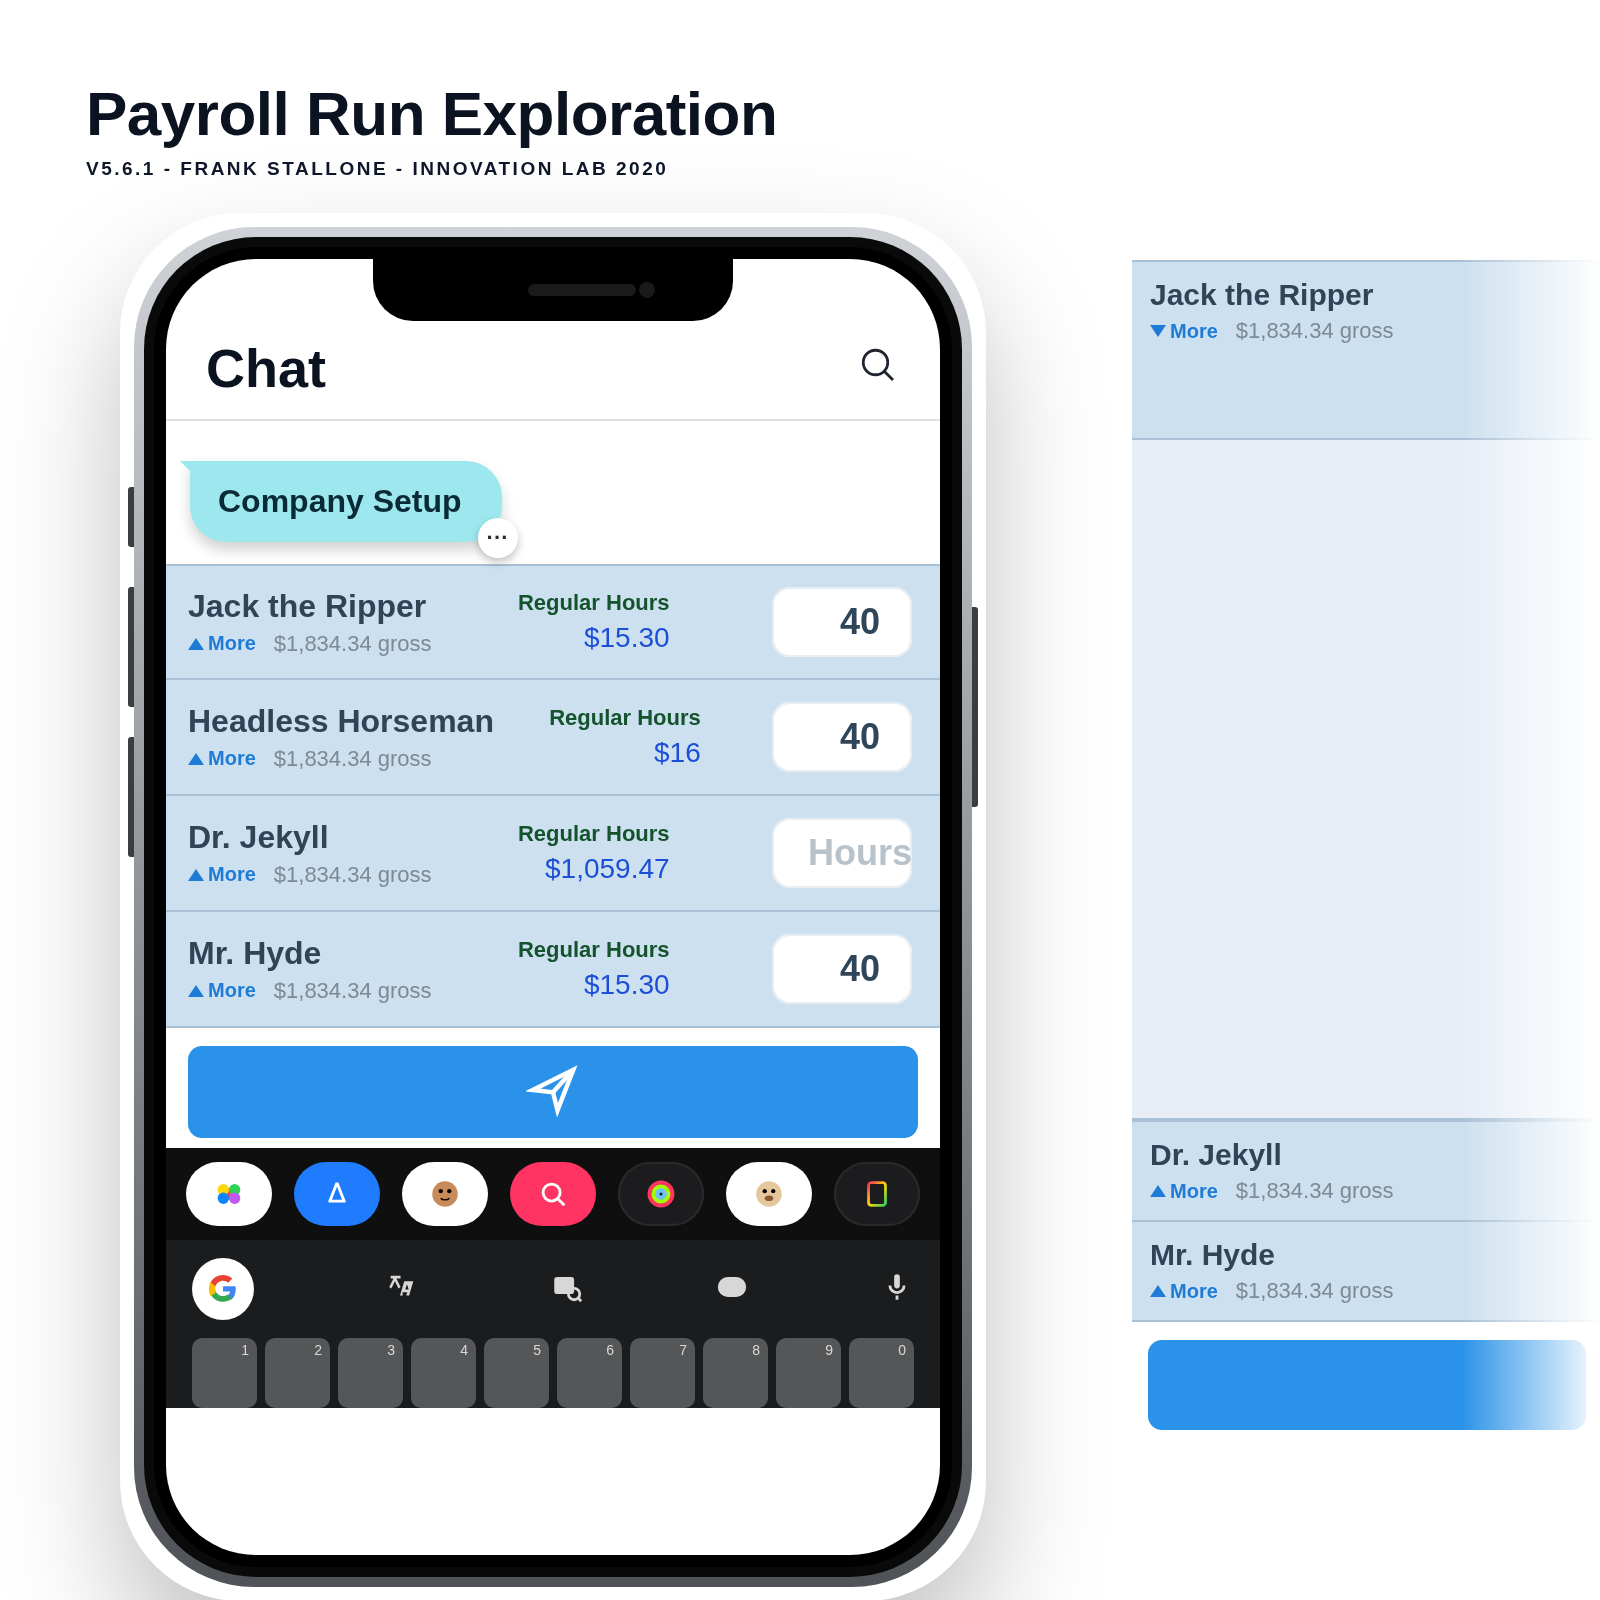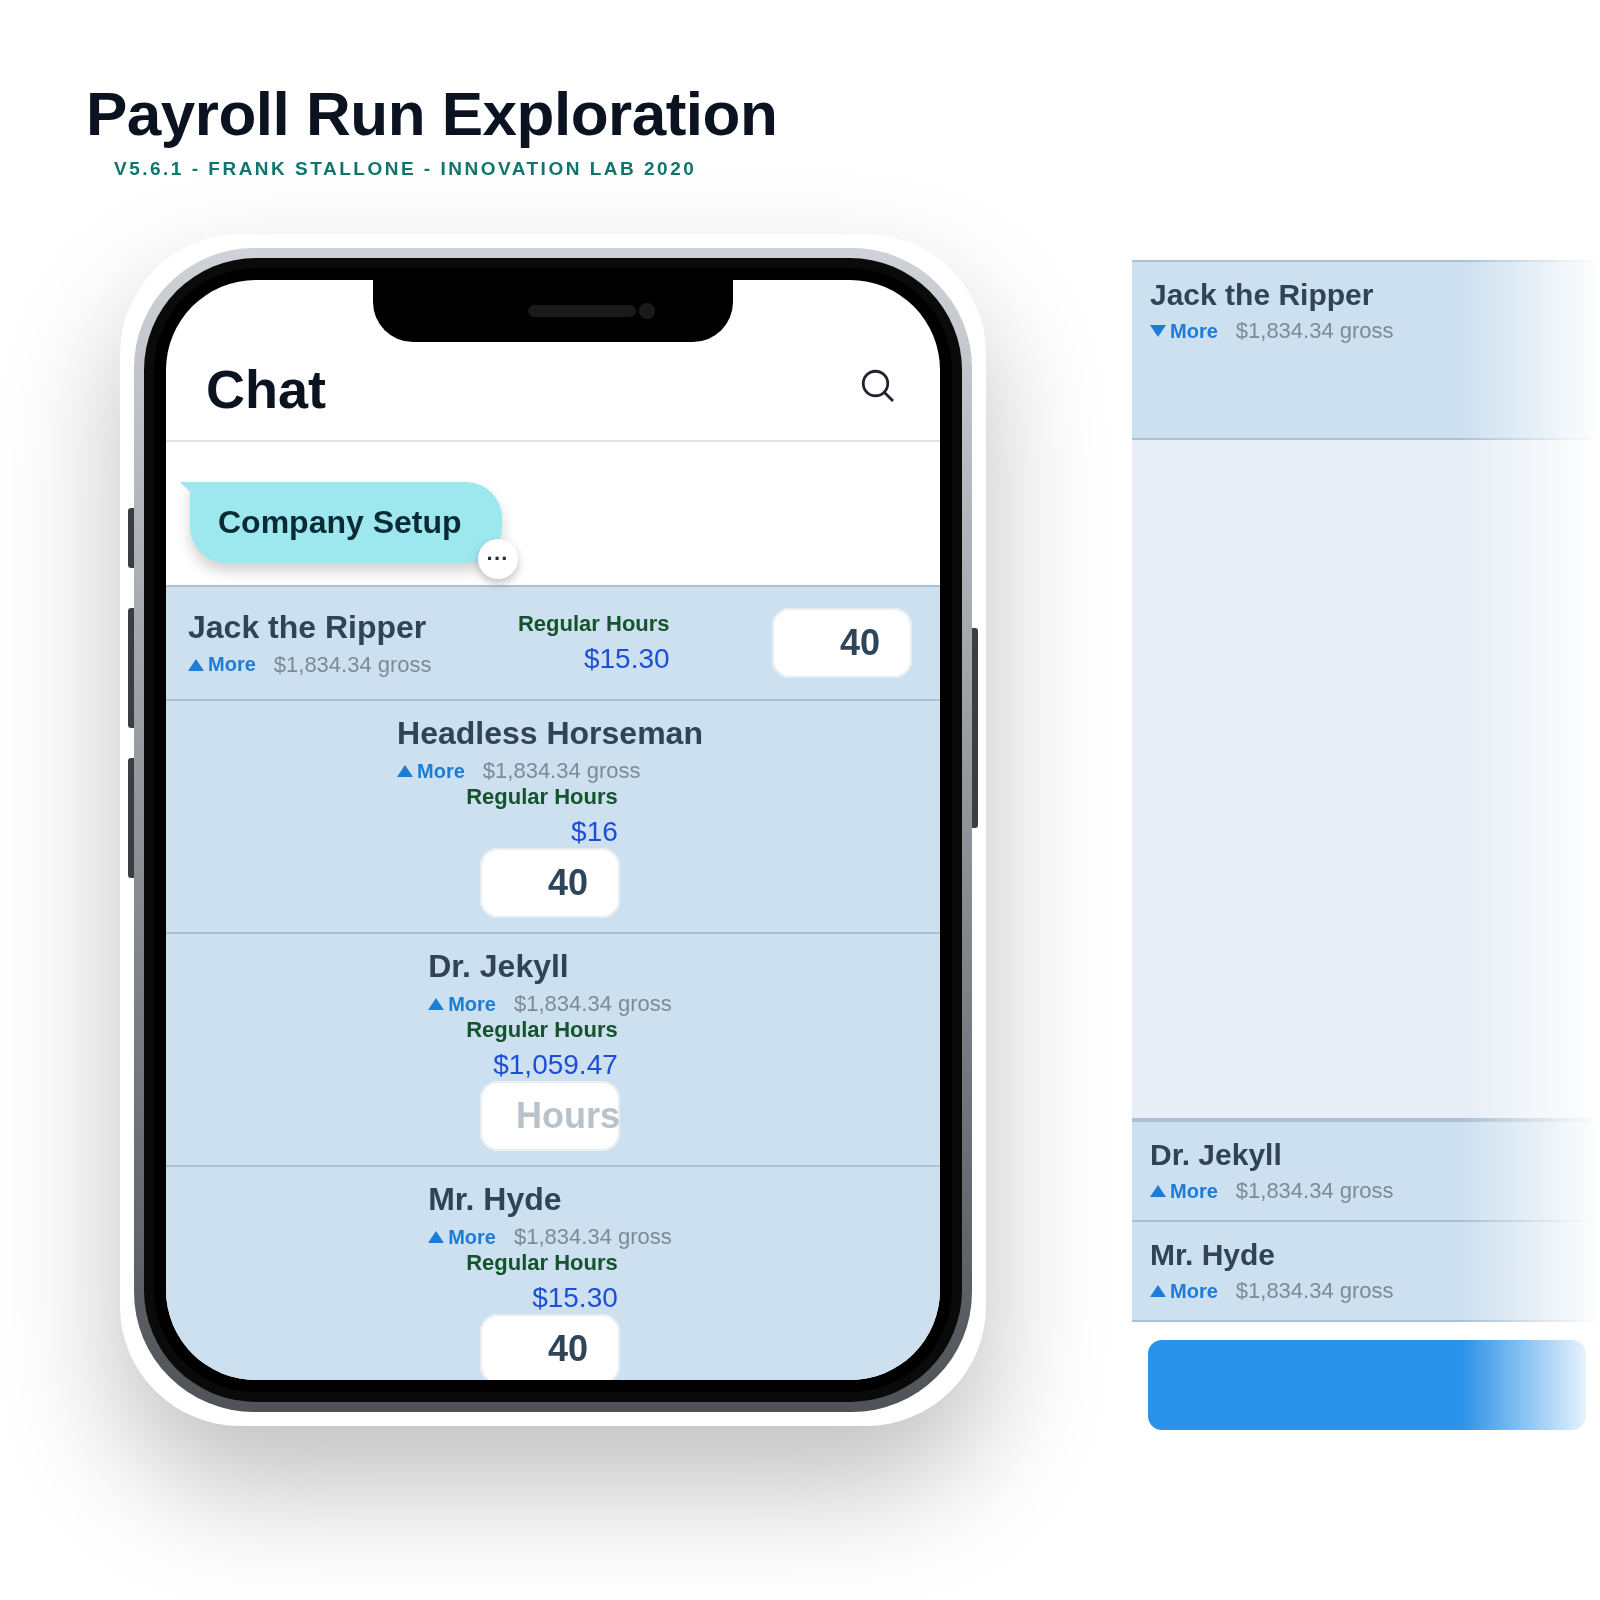--- a/index.html
+++ b/index.html
@@ -1,24 +1,24 @@
 <!DOCTYPE html>
 <html><head>
 <meta charset="utf-8">
 <style>
   * { box-sizing: border-box; margin: 0; padding: 0; }
   html, body { width: 1600px; height: 1600px; background: #ffffff; font-family: "Helvetica Neue", Arial, sans-serif; color: #0b1320; }
   .canvas { position: relative; width: 1600px; height: 1600px; overflow: hidden; }
 
   
   .page-title { position: absolute; left: 86px; top: 78px; font-size: 62px; font-weight: 800; letter-spacing: -0.5px; }
-  .page-sub { position: absolute; left: 86px; top: 158px; font-size: 19px; font-weight: 700; letter-spacing: 2.5px; color: #0f766e; text-transform: uppercase; margin-left: 28px; }
-
-  
-  .phone-wrap { position: absolute; left: 134px; top: 248px; width: 838px; height: 1164px; }
+  .page-sub { position: absolute; left: 86px; top: 158px; font-size: 19px; font-weight: 700; letter-spacing: 2.5px; color: #0f172a; text-transform: uppercase; }
+
+  
+  .phone-wrap { position: absolute; left: 134px; top: 227px; width: 838px; height: 1360px; }
   .phone-shadow { position: absolute; inset: -14px; border-radius: 120px; box-shadow: 0 60px 120px rgba(0,0,0,.25); }
   .phone-outer { position: absolute; inset: 0; border-radius: 120px; background: linear-gradient(180deg,#cfd2d6,#4f5256); padding: 10px; }
   .phone-mid { width: 100%; height: 100%; border-radius: 112px; background: #0a0a0a; padding: 10px; }
   .phone-bezel { width: 100%; height: 100%; border-radius: 102px; background: #000; padding: 12px; position: relative; }
   .screen { position: relative; width: 100%; height: 100%; border-radius: 90px; overflow: hidden; background: #ffffff; }
 
   .notch { position: absolute; left: 50%; top: 0; transform: translateX(-50%); width: 360px; height: 62px; background: #000; border-bottom-left-radius: 40px; border-bottom-right-radius: 40px; z-index: 20; }
   .notch::before { content:""; position:absolute; left:58%; top:50%; width:108px; height:12px; background:#1a1a1a; border-radius:8px; transform:translate(-50%,-50%); }
   .notch::after { content:""; position:absolute; left:76%; top:50%; width:16px; height:16px; background:#1a1a1a; border-radius:50%; transform:translate(-50%,-50%); }
 
@@ -34,21 +34,21 @@
 
   
   .bubble-row { padding: 40px 24px 6px 24px; position: relative; }
   .bubble { display:inline-block; position:relative; background:#9de8ef; color:#0a2a36; font-size:32px; font-weight:700; padding:22px 40px 22px 28px; border-radius:0 36px 36px 36px; box-shadow: 0 8px 14px rgba(0,0,0,.18); }
   .bubble::before { content:""; position:absolute; left:-10px; top:0; width:28px; height:28px; background:#9de8ef; clip-path: polygon(0 0, 100% 0, 100% 100%); }
   .bubble-more { position:absolute; right:-16px; bottom:-16px; width:40px; height:40px; border-radius:50%; background:#fff; box-shadow:0 4px 8px rgba(0,0,0,.25); display:flex; align-items:center; justify-content:center; font-size:22px; font-weight:900; color:#2a2d33; }
 
   
   .list { margin-top: 16px; }
   .row { display:flex; align-items:center; justify-content:space-between; background:#cde0ef; border-top:2px solid #a9c1d6; border-bottom:2px solid #a9c1d6; padding:14px 28px 14px 22px; min-height:116px; }
-  .row + .row { border-top:none;flex-direction:column; }
+  .row + .row { border-top:none; }
   .left-col .name { font-size:32px; font-weight:700; color:#304458; margin-bottom:6px; }
   .meta { display:flex; align-items:center; gap:18px; }
   .more-link { color:#1e7bd6; font-weight:800; font-size:20px; display:inline-flex; align-items:center; gap:4px; }
   .more-link .tri { width:0;height:0;border-left:8px solid transparent;border-right:8px solid transparent; }
   .more-link .tri.up { border-bottom:12px solid #1e7bd6; }
   .more-link .tri.down { border-top:12px solid #1e7bd6; }
   .gross { color:#7d8a96; font-size:22px; }
   .mid-col { text-align:right; margin-right:16px; }
   .mid-col .lbl { color:#14532d; font-size:22px; font-weight:600; }
   .mid-col .rate { color:#1d4ed8; font-size:28px; margin-top:6px; }

